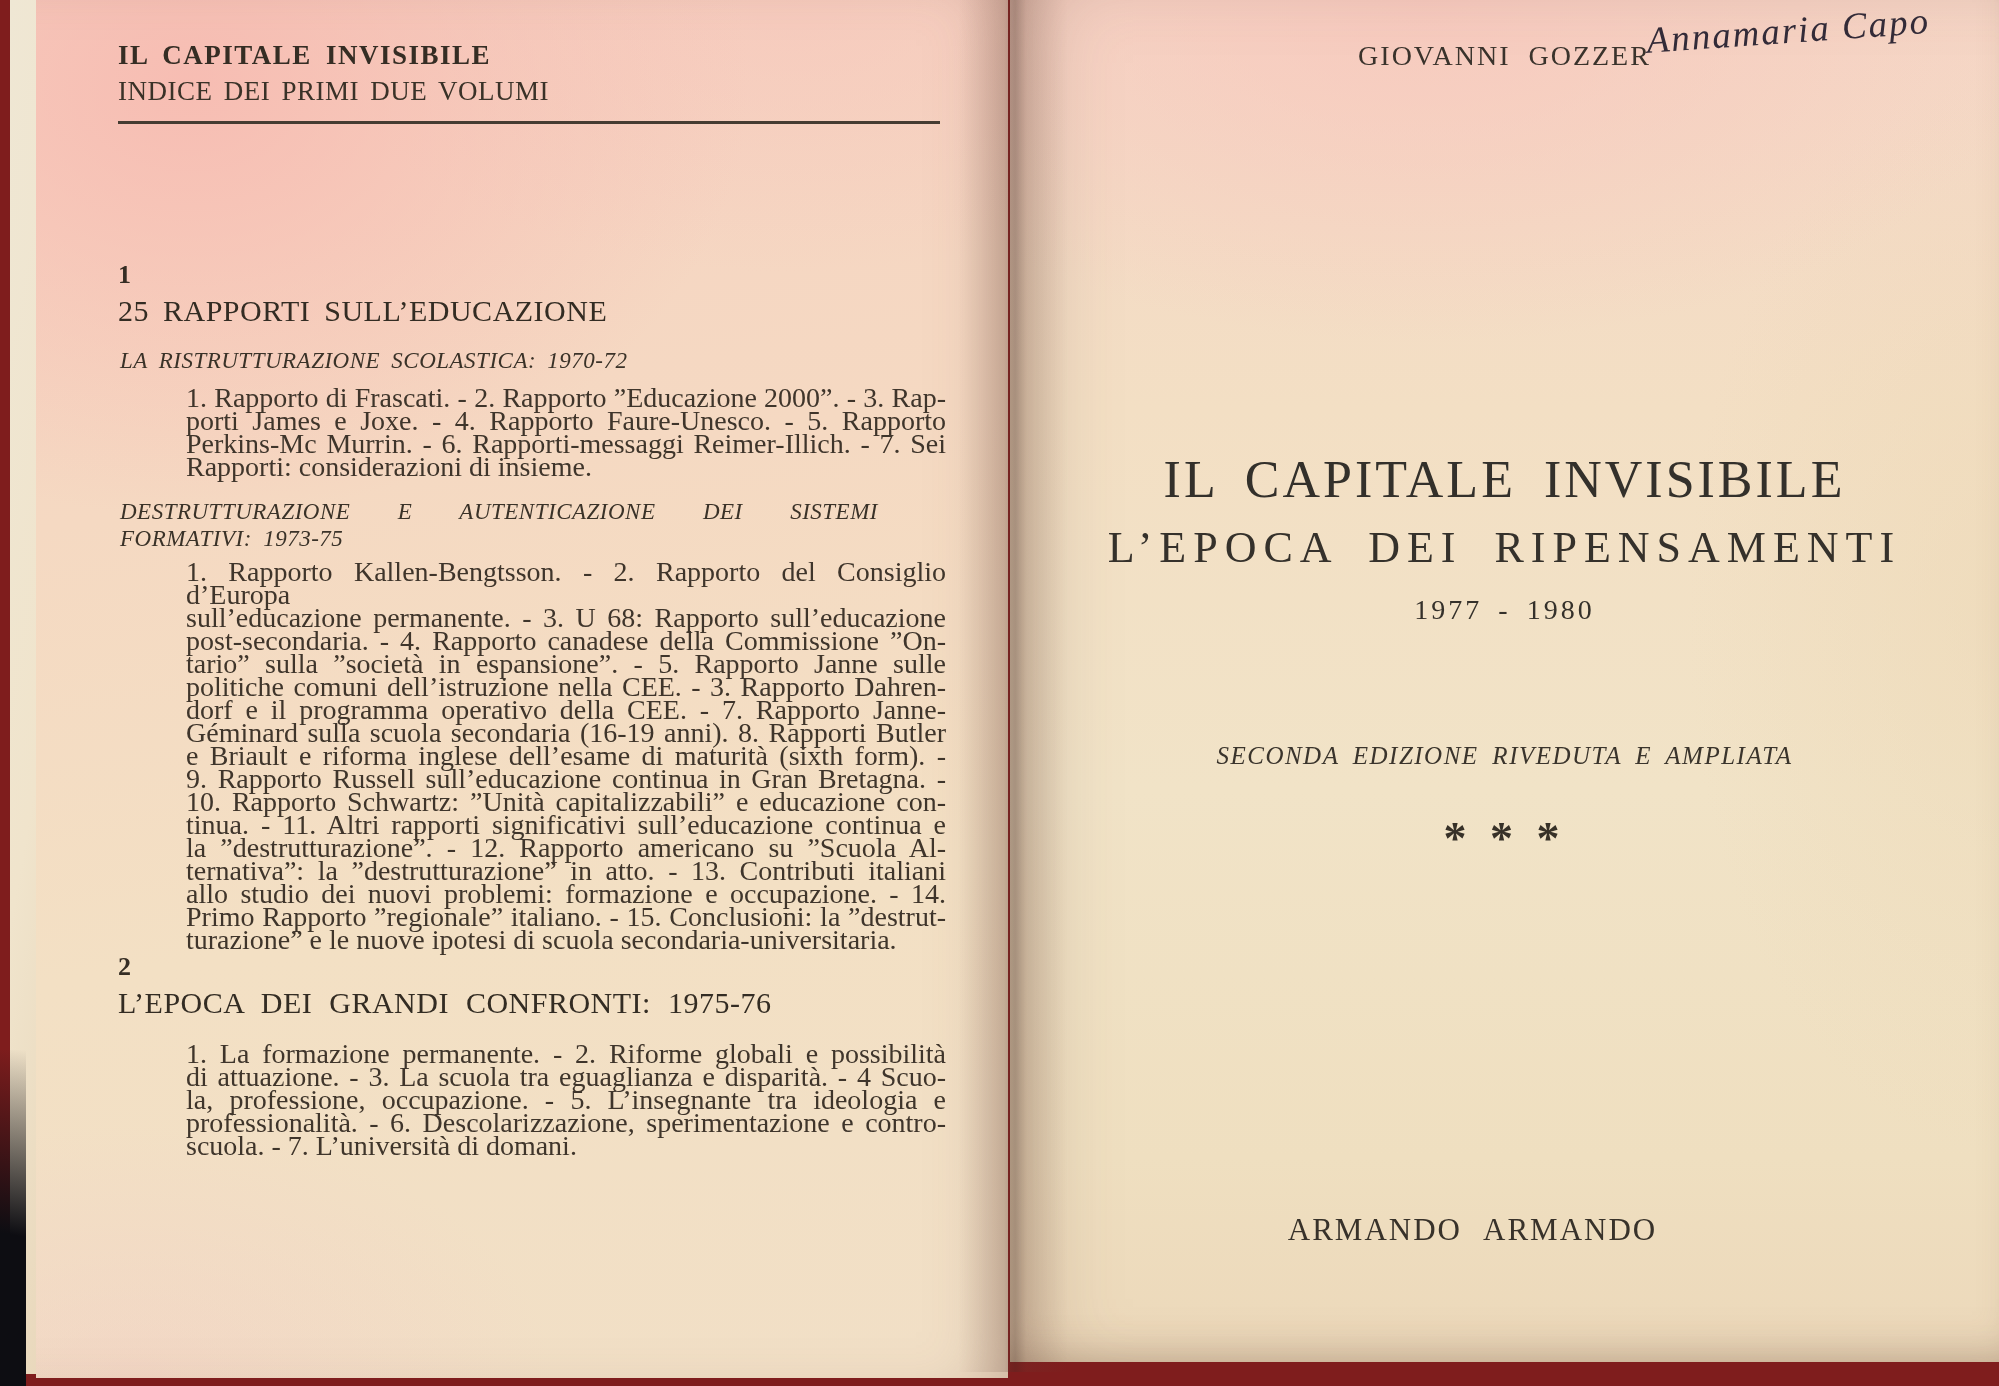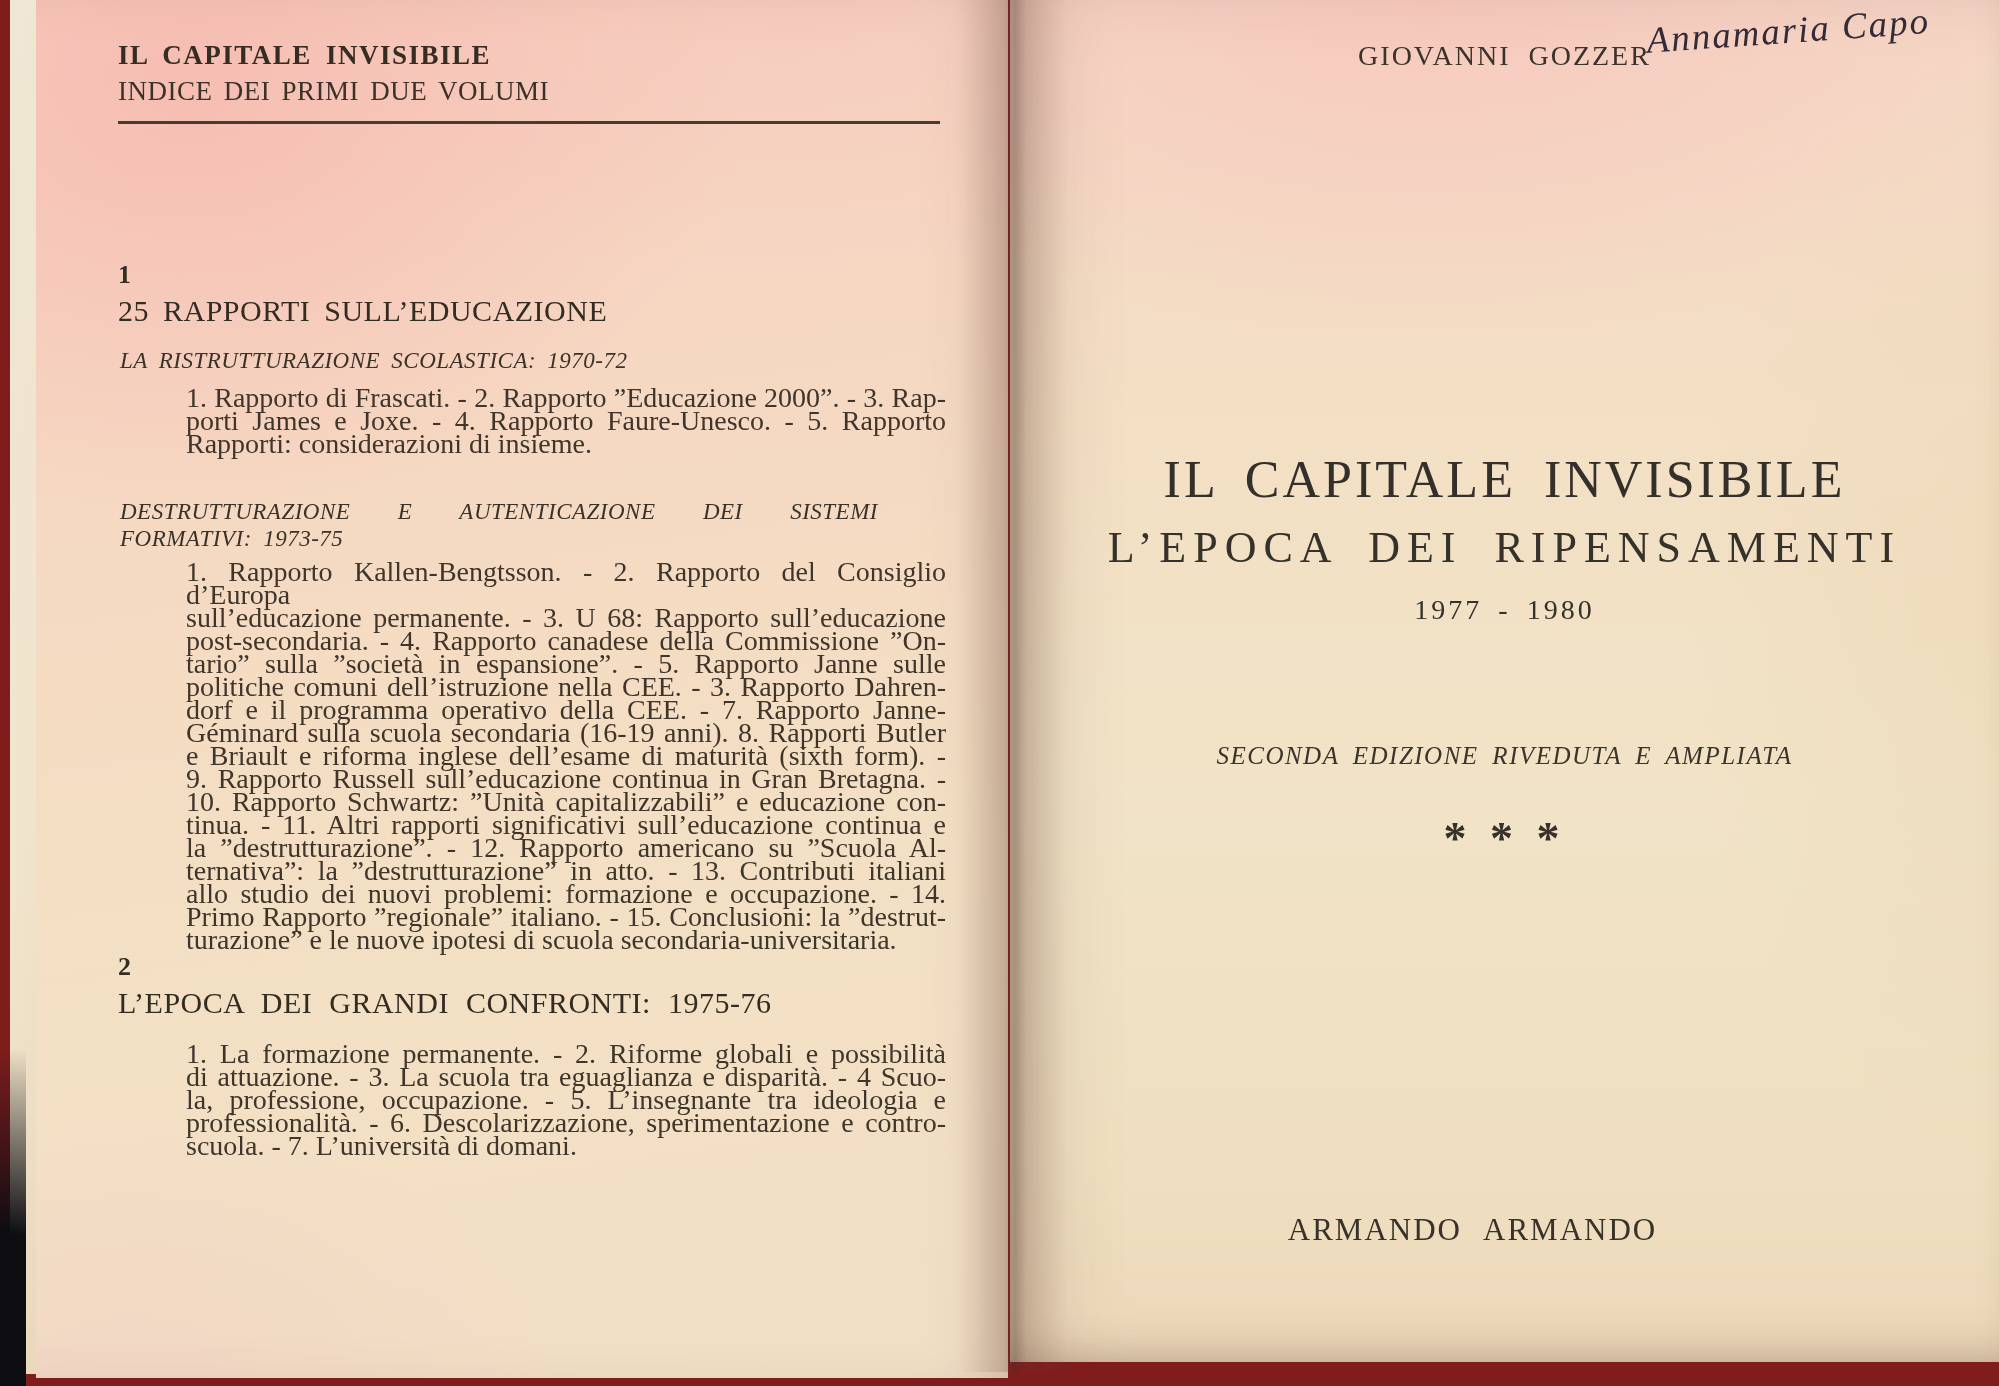--- a/index.html
+++ b/index.html
@@ -108,20 +108,21 @@
     <div class="abs rule"></div>
 
     <div class="abs sec-num" style="left:82px; top:260px;">1</div>
     <div class="abs sec-title" style="left:82px; top:294px;">25 RAPPORTI SULL’EDUCAZIONE</div>
 
     <div class="abs ital-head" style="left:84px; top:348px;">LA RISTRUTTURAZIONE SCOLASTICA: 1970-72</div>
 
     <div class="abs para" style="top:386px;">
         <div class="jline">1. Rapporto di Frascati. - 2. Rapporto ”Educazione 2000”. - 3. Rap-</div>
         <div class="jline">porti James e Joxe. - 4. Rapporto Faure-Unesco. - 5. Rapporto</div>
+        <div class="jline">Perkins-Mc Murrin. - 6. Rapporti-messaggi Reimer-Illich. - 7. Sei</div>
         <div class="jline">Rapporti: considerazioni di insieme.</div>
       </div>
 
     <div id="subhead2" class="abs ital-head jblock" style="left:84px; top:498px;">
         <div class="jline">DESTRUTTURAZIONE E AUTENTICAZIONE DEI SISTEMI</div>
         <div class="jline">FORMATIVI: 1973-75</div>
       </div>
 
     <div class="abs para" style="top:560px;">
         <div class="jline">1. Rapporto Kallen-Bengtsson. - 2. Rapporto del Consiglio d’Europa</div>

